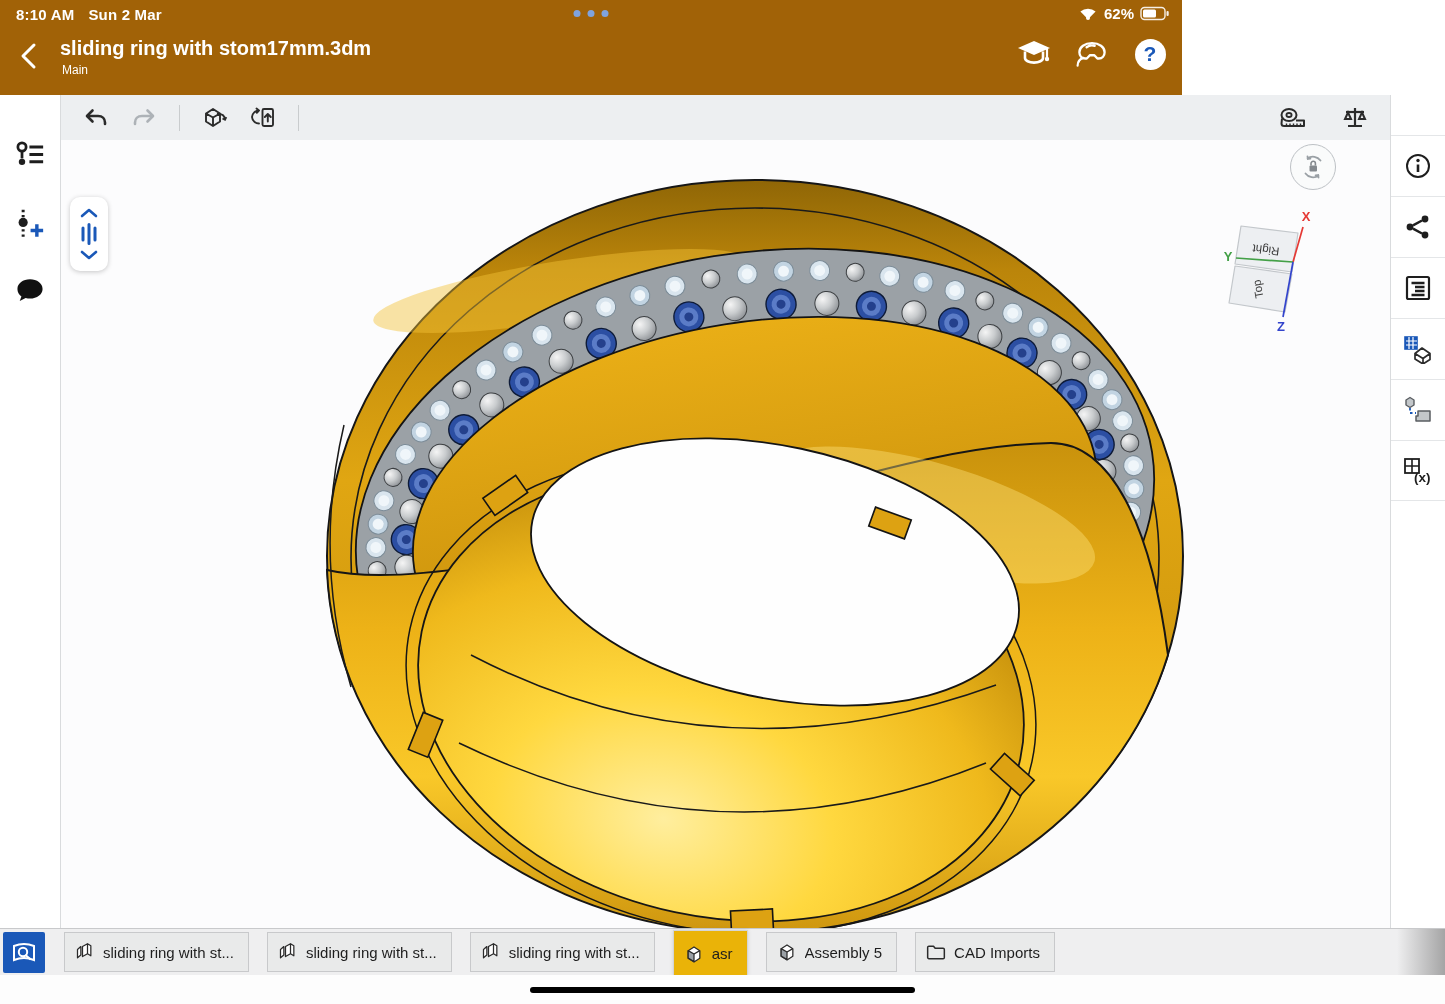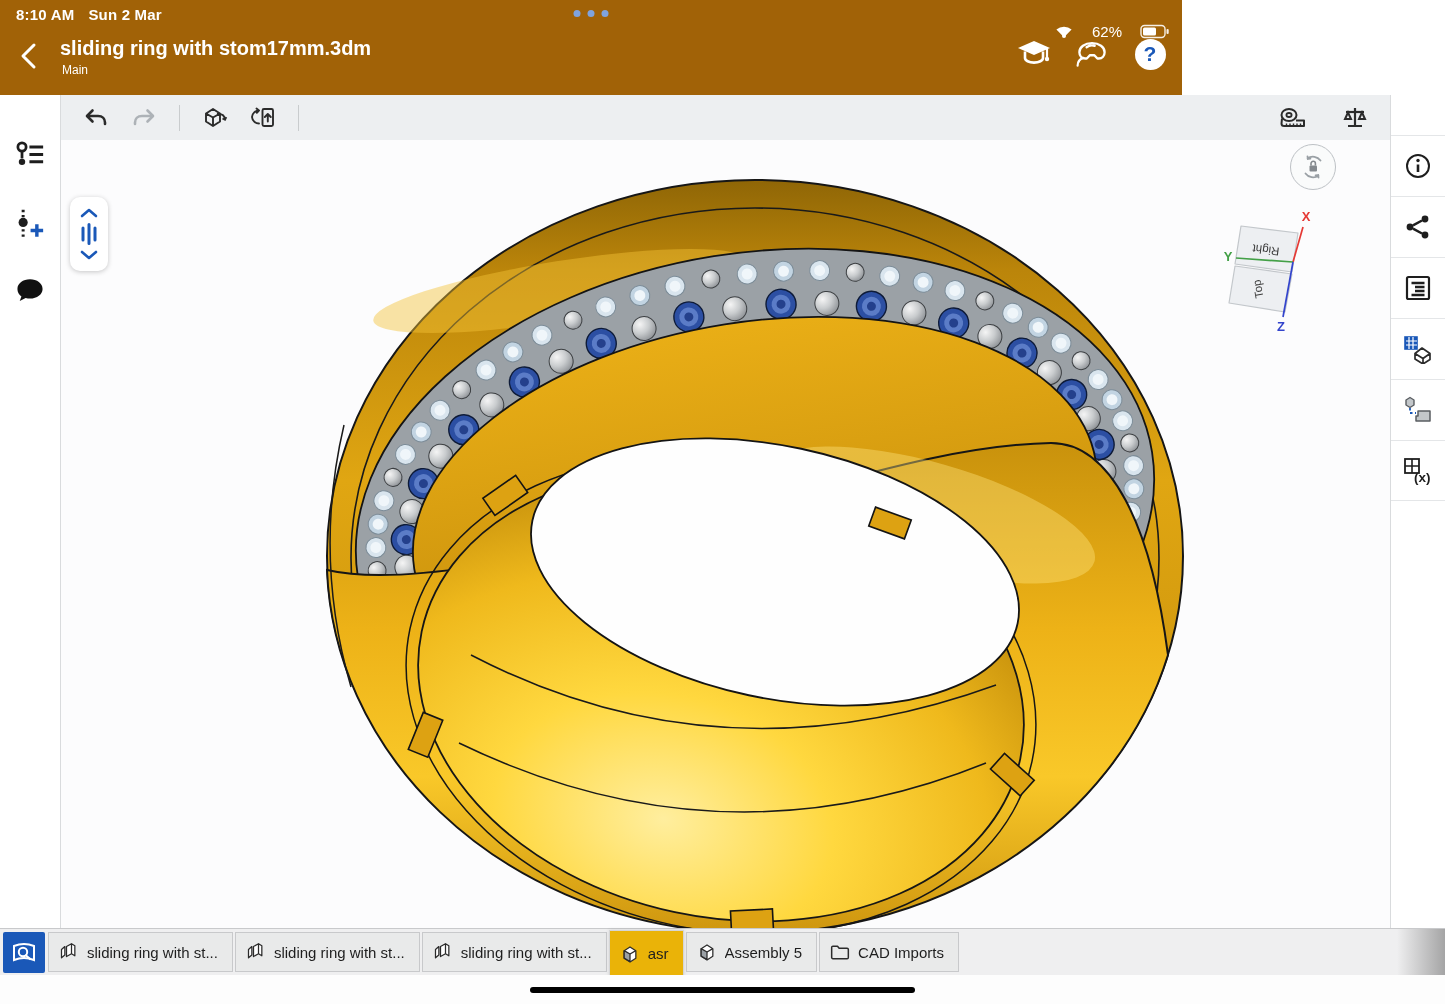--- a/index.html
+++ b/index.html
@@ -6,21 +6,21 @@
   html,body { width:1445px; height:1004px; overflow:hidden; background:#fff;
     font-family:"Liberation Sans", sans-serif; -webkit-font-smoothing:antialiased; }
 
   
   #top-blue { position:absolute; left:0; top:0; width:1182px; height:95px; background:#a16207; color:#fff; }
   #status-bar { position:absolute; left:0; top:0; width:100%; height:30px; }
   #status-left { position:absolute; left:16px; top:6px; font-size:15px; font-weight:700; letter-spacing:.2px; }
   #status-left span + span { margin-left:14px; }
   #mt-dots { position:absolute; left:50%; top:10px; transform:translateX(-50%); display:flex; gap:7px; }
   .mt-dot { width:7px; height:7px; border-radius:50%; background:#7FA3DE; }
-  #status-right { position:absolute; right:12px; top:5px; display:flex; align-items:center; gap:18px; font-size:15px; font-weight:400;margin-top:18px; }
+  #status-right { position:absolute; right:12px; top:5px; display:flex; align-items:center; gap:6px; font-size:15px; font-weight:700; }
   #doc-header { position:absolute; left:0; top:30px; width:100%; height:65px; }
   #back-btn { position:absolute; left:16px; top:10px; width:34px; height:40px; cursor:pointer; }
   #doc-title { position:absolute; left:60px; top:7px; font-size:20px; font-weight:700;text-align:right; }
   #doc-subtitle { position:absolute; left:62px; top:33px; font-size:12px; font-weight:400; }
   #header-actions { position:absolute; right:14px; top:6px; display:flex; align-items:center; gap:22px; }
   .hdr-icon { width:36px; height:36px; display:flex; align-items:center; justify-content:center; cursor:pointer; }
   #help-circle { width:31px; height:31px; border-radius:50%; background:#fff; color:#1A58B8;
     font-size:21px; font-weight:800; display:flex; align-items:center; justify-content:center; }
 
   
@@ -54,21 +54,21 @@
     border:1.5px solid #BDC1C5; background:#FAFBFB; display:flex; align-items:center; justify-content:center; cursor:pointer; }
 
   
   #view-cube { position:absolute; right:58px; top:65px; width:116px; height:136px; cursor:pointer; }
 
   
   #tab-bar { position:absolute; left:0; top:928px; width:1445px; height:47px; background:#EFEFF0; border-top:1px solid #C8C9CB; }
   #tabs-row { position:absolute; left:0; top:0; height:47px; display:flex; align-items:flex-end; }
   #tab-search-btn { width:42px; height:41px; margin:0 2px 3px 3px; background:#1A58B8; border-radius:2px;
     display:flex; align-items:center; justify-content:center; cursor:pointer; }
-  .doc-tab { height:40px; margin:0 1px 4px 1px; background:#E9EAEA; border:1px solid #C8C9CB;
+  .doc-tab { height:40px; margin:0 1px 4px 17px; background:#E9EAEA; border:1px solid #C8C9CB;
     display:flex; align-items:center; gap:8px; padding:0 14px 0 10px; font-size:15px; color:#1E1E1E;
     white-space:nowrap; cursor:pointer; }
   .doc-tab.active { height:46px; margin-bottom:0; background:#eab308; border-color:#D4D5D6; border-bottom:none;
     box-shadow:0 0 4px rgba(0,0,0,.12); }
   .doc-tab .t-label { overflow:hidden; text-overflow:ellipsis; max-width:132px; }
   #tabbar-fade { position:absolute; right:0; top:0; width:48px; height:47px;
     background:linear-gradient(to right, rgba(90,90,90,0), rgba(90,90,90,.5)); pointer-events:none; }
 
   
   #home-strip { position:absolute; left:0; top:975px; width:1445px; height:29px; background:#FDFDFD; }

